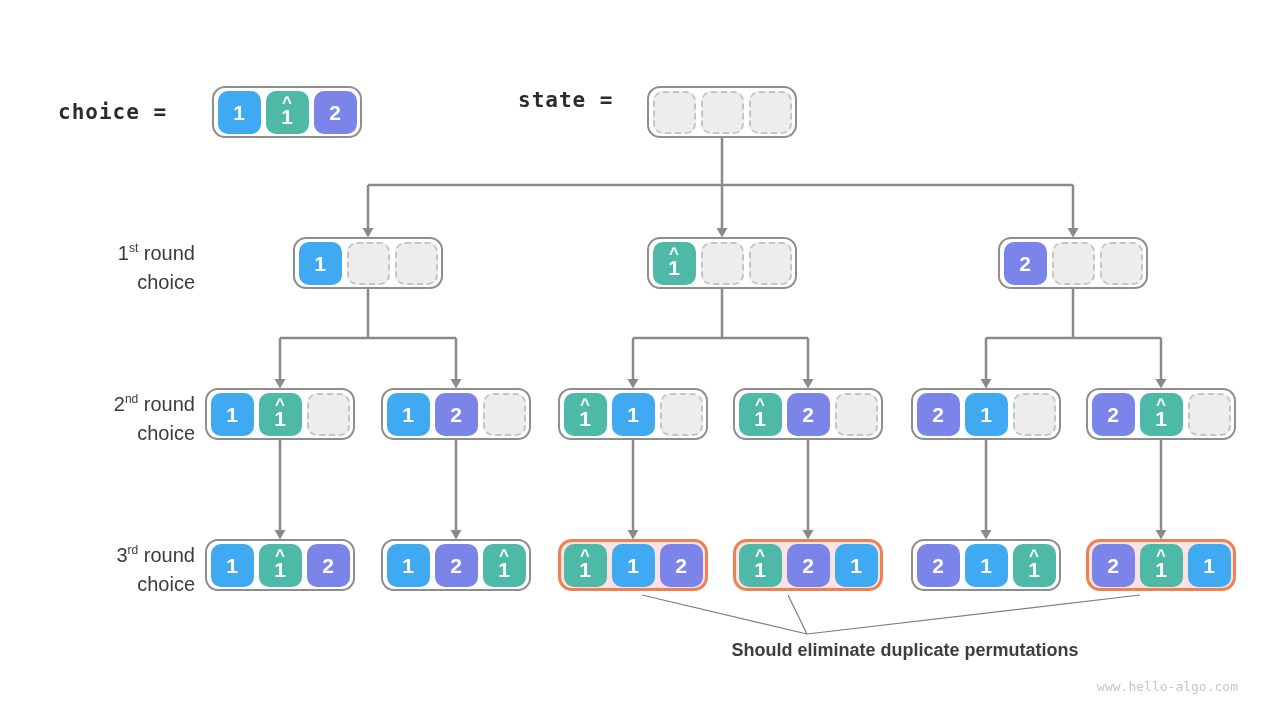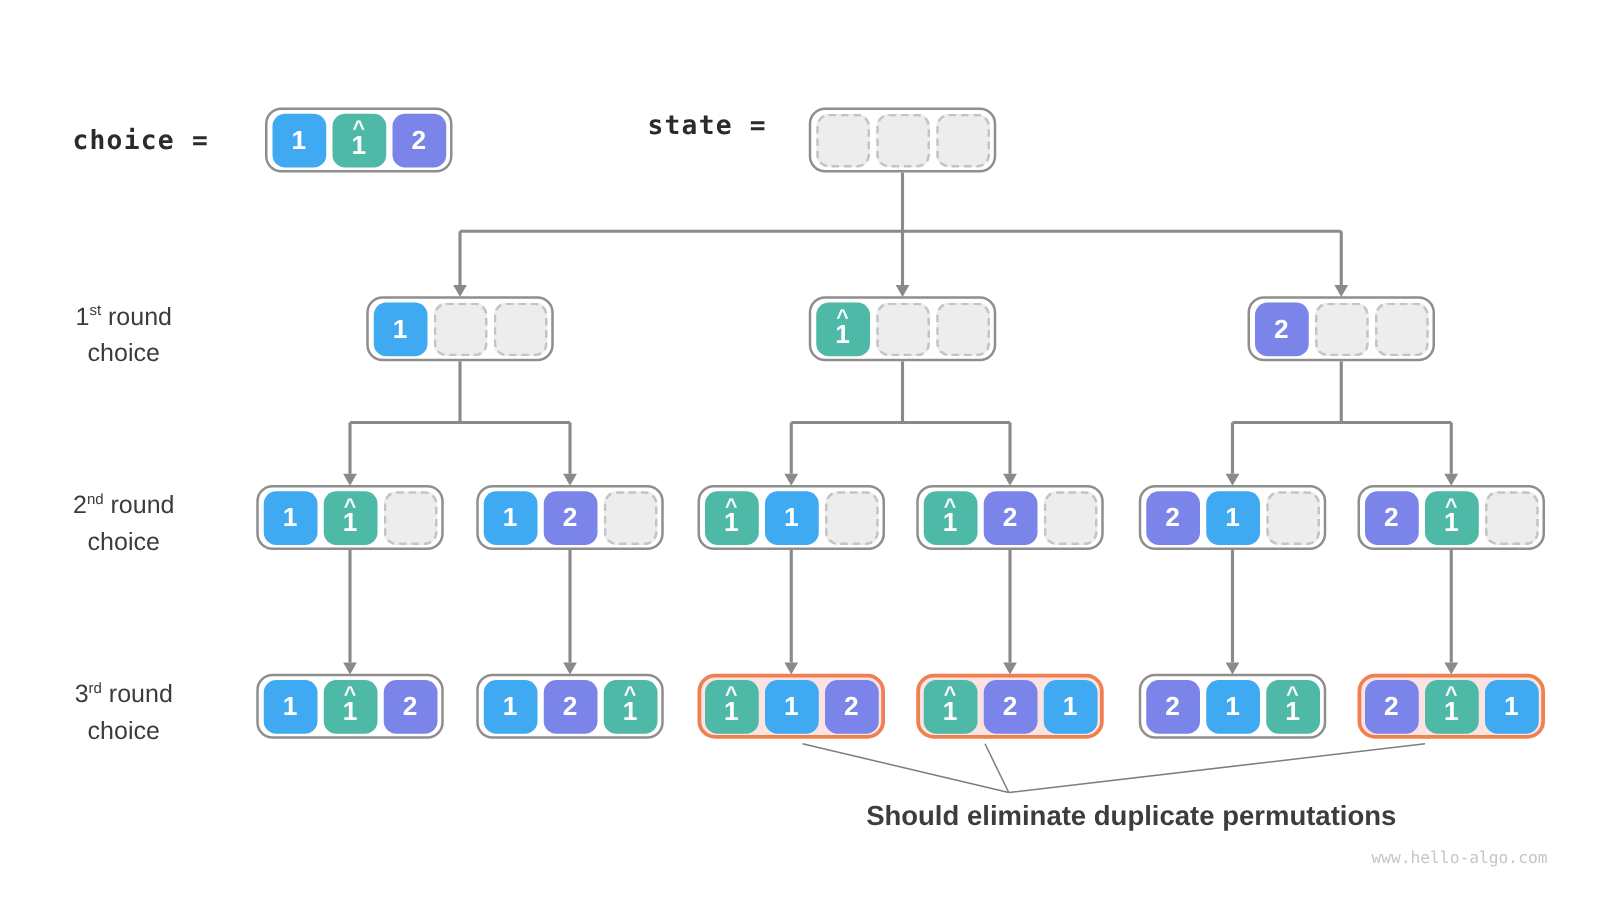--- a/index.html
+++ b/index.html
@@ -30,27 +30,27 @@
   .cell.empty{background:var(--empty-cell-bg);border:2px dashed var(--empty-cell-border);}
   .cell .digit{font-size:21px;line-height:19px;}
   .cell .hat{font-size:17px;line-height:9px;height:9px;margin-bottom:0px;font-weight:700;}
 
   .eq-label{
     position:absolute;z-index:2;
     font-family:"DejaVu Sans Mono","Liberation Mono",monospace;
     font-weight:700;font-size:21px;letter-spacing:1px;color:#2b2b2b;line-height:26px;
   }
   .row-label{
-    position:absolute;left:19px;width:160px;text-align:center;z-index:2;
+    position:absolute;left:35px;width:160px;text-align:right;z-index:2;
     font-size:20px;color:var(--text);line-height:29px;
   }
   .row-label sup{font-size:12px;}
   .annotation{
     position:absolute;left:600px;top:640px;width:610px;text-align:center;z-index:2;
-    font-size:22px;font-weight:700;color:#3d3d3d;
+    font-size:18px;font-weight:700;color:#3d3d3d;
   }
   .watermark{
     position:absolute;right:42px;top:679px;z-index:2;
     font-family:"DejaVu Sans Mono","Liberation Mono",monospace;
     font-size:13px;color:var(--watermark);
   }
 </style>
 </head>
 <body>
 

